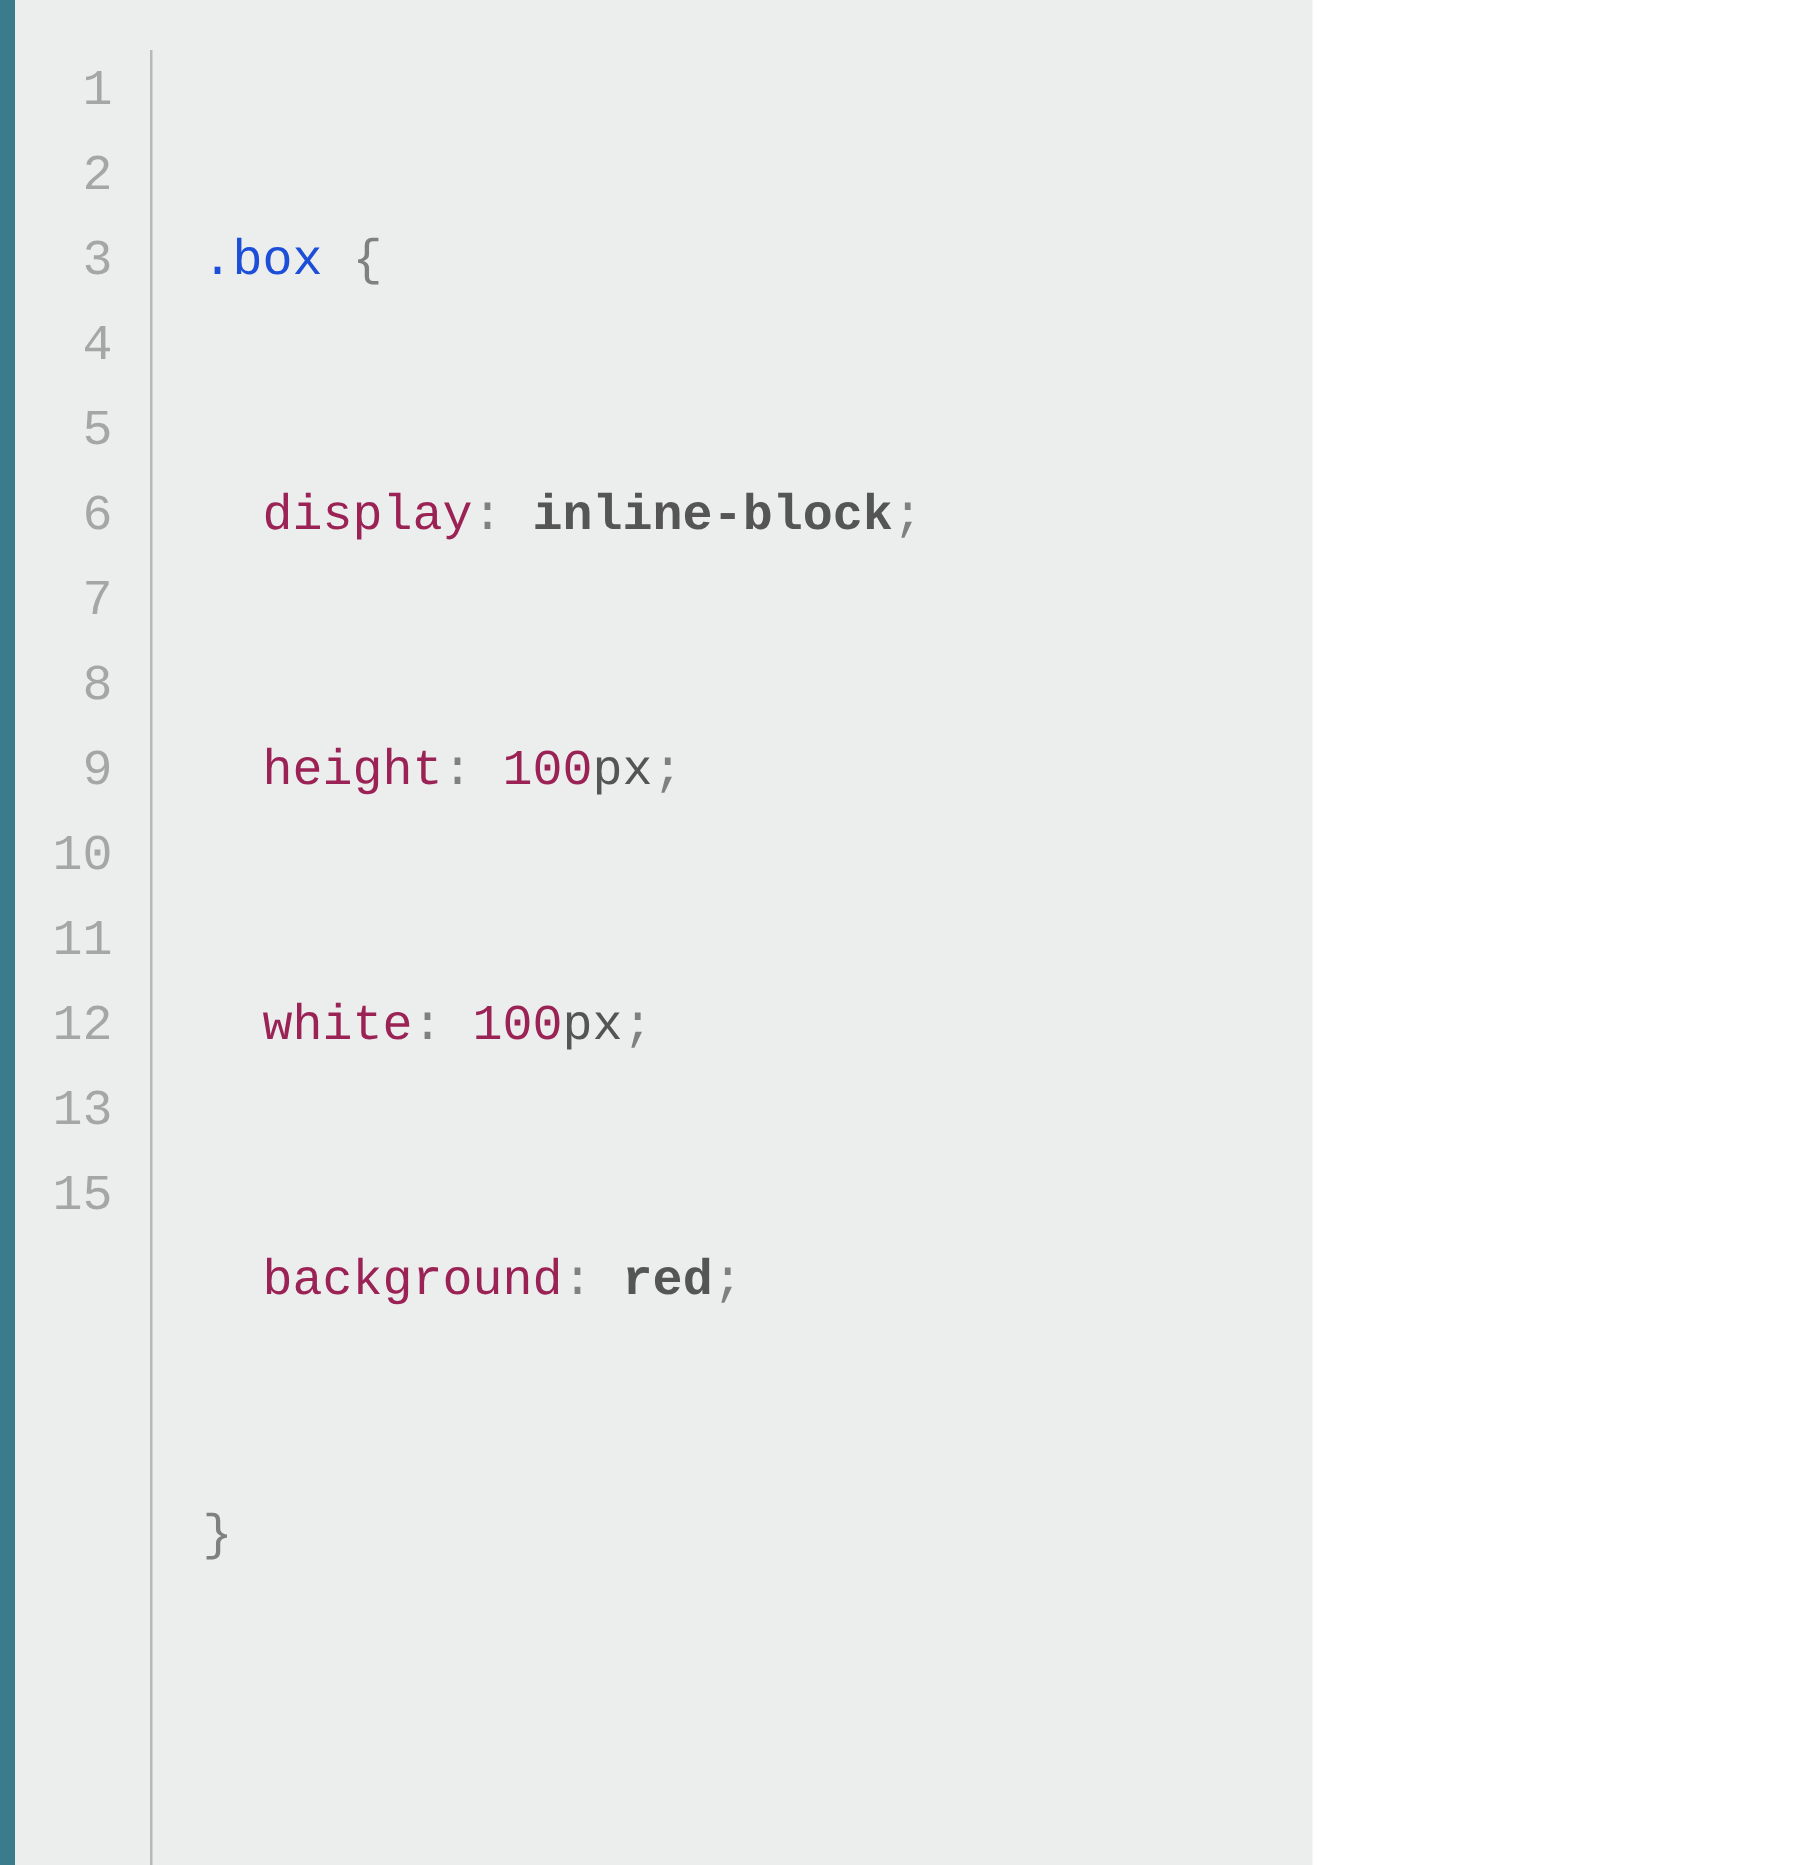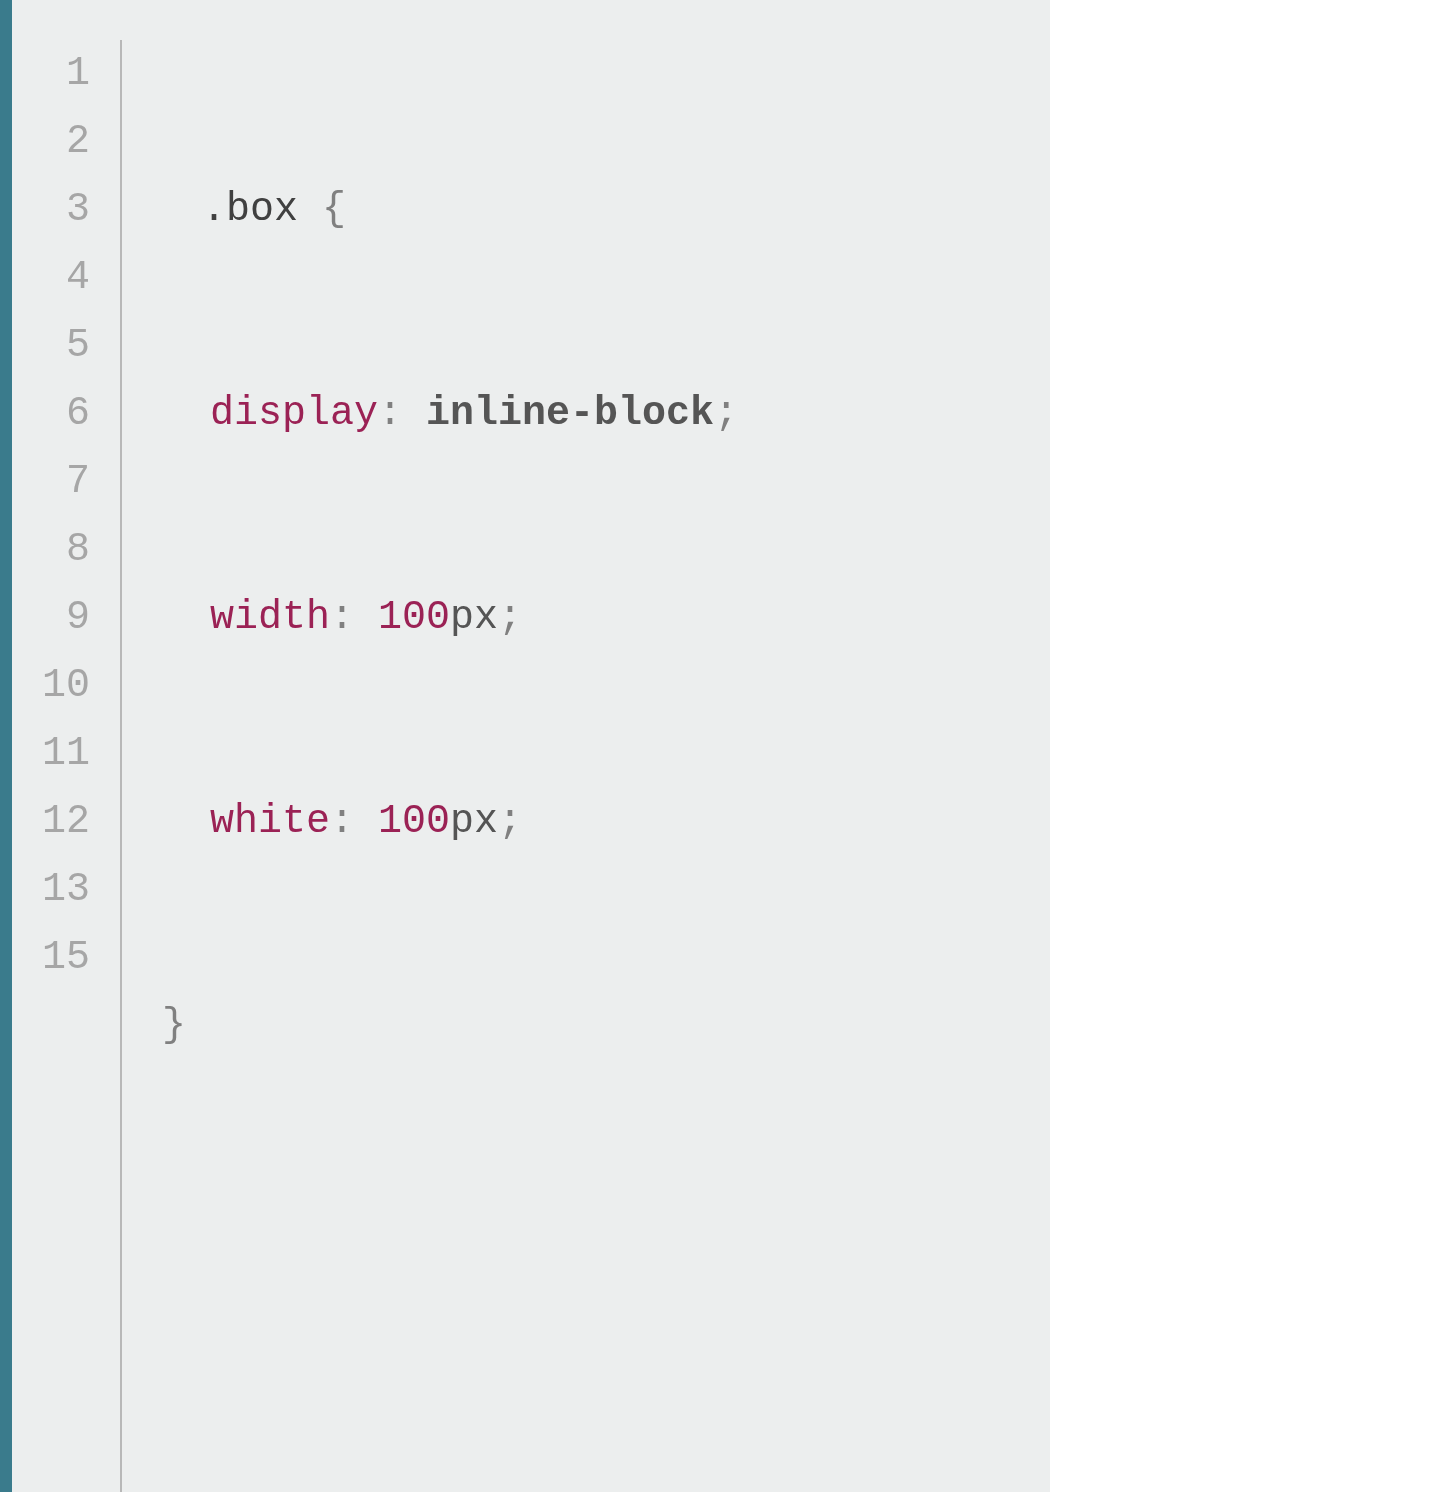--- a/index.html
+++ b/index.html
@@ -35,21 +35,21 @@
       flex: 1 1 auto;
       padding: 0 30px 0 40px;
       color: #555;
       white-space: pre;
     }
     .code .line {
       display: block;
       height: 68px;
       line-height: 68px;
     }
-    .tok-selector { color: #404040; margin-left: 40px; }
+    .tok-selector { color: #1d4ed8; }
     .tok-prop     { color: #9b2255; margin-top: 27px; }
     .tok-punct    { color: #808080; }
     .tok-value    { color: #555555; font-weight: bold; }
     .tok-number   { color: #9b2255; }
     .tok-unit     { color: #555555; margin-top: 45px; }
     .tok-brace    { color: #808080; }
     .indent { display:inline-block; width: 2ch; }
   </style>
 </head>
 <body>
@@ -67,22 +67,23 @@
     <span class="ln">9</span>
     <span class="ln">10</span>
     <span class="ln">11</span>
     <span class="ln">12</span>
     <span class="ln">13</span>
     <span class="ln">15</span>
   </div>
   <div class="code">
     <span class="line"><span class="tok-selector">.box</span> <span class="tok-brace">{</span></span>
     <span class="line"><span class="indent"></span><span class="tok-prop">display</span><span class="tok-punct">:</span> <span class="tok-value">inline-block</span><span class="tok-punct">;</span></span>
-    <span class="line"><span class="indent"></span><span class="tok-prop">width</span><span class="tok-punct">:</span> <span class="tok-number">100</span><span class="tok-unit">px</span><span class="tok-punct">;</span></span>
+    <span class="line"><span class="indent"></span><span class="tok-prop">height</span><span class="tok-punct">:</span> <span class="tok-number">100</span><span class="tok-unit">px</span><span class="tok-punct">;</span></span>
     <span class="line"><span class="indent"></span><span class="tok-prop">white</span><span class="tok-punct">:</span> <span class="tok-number">100</span><span class="tok-unit">px</span><span class="tok-punct">;</span></span>
+    <span class="line"><span class="indent"></span><span class="tok-prop">background</span><span class="tok-punct">:</span> <span class="tok-value">red</span><span class="tok-punct">;</span></span>
     <span class="line"><span class="tok-brace">}</span></span>
     
     
     
     
     
     
     
   </div>
 </div>

